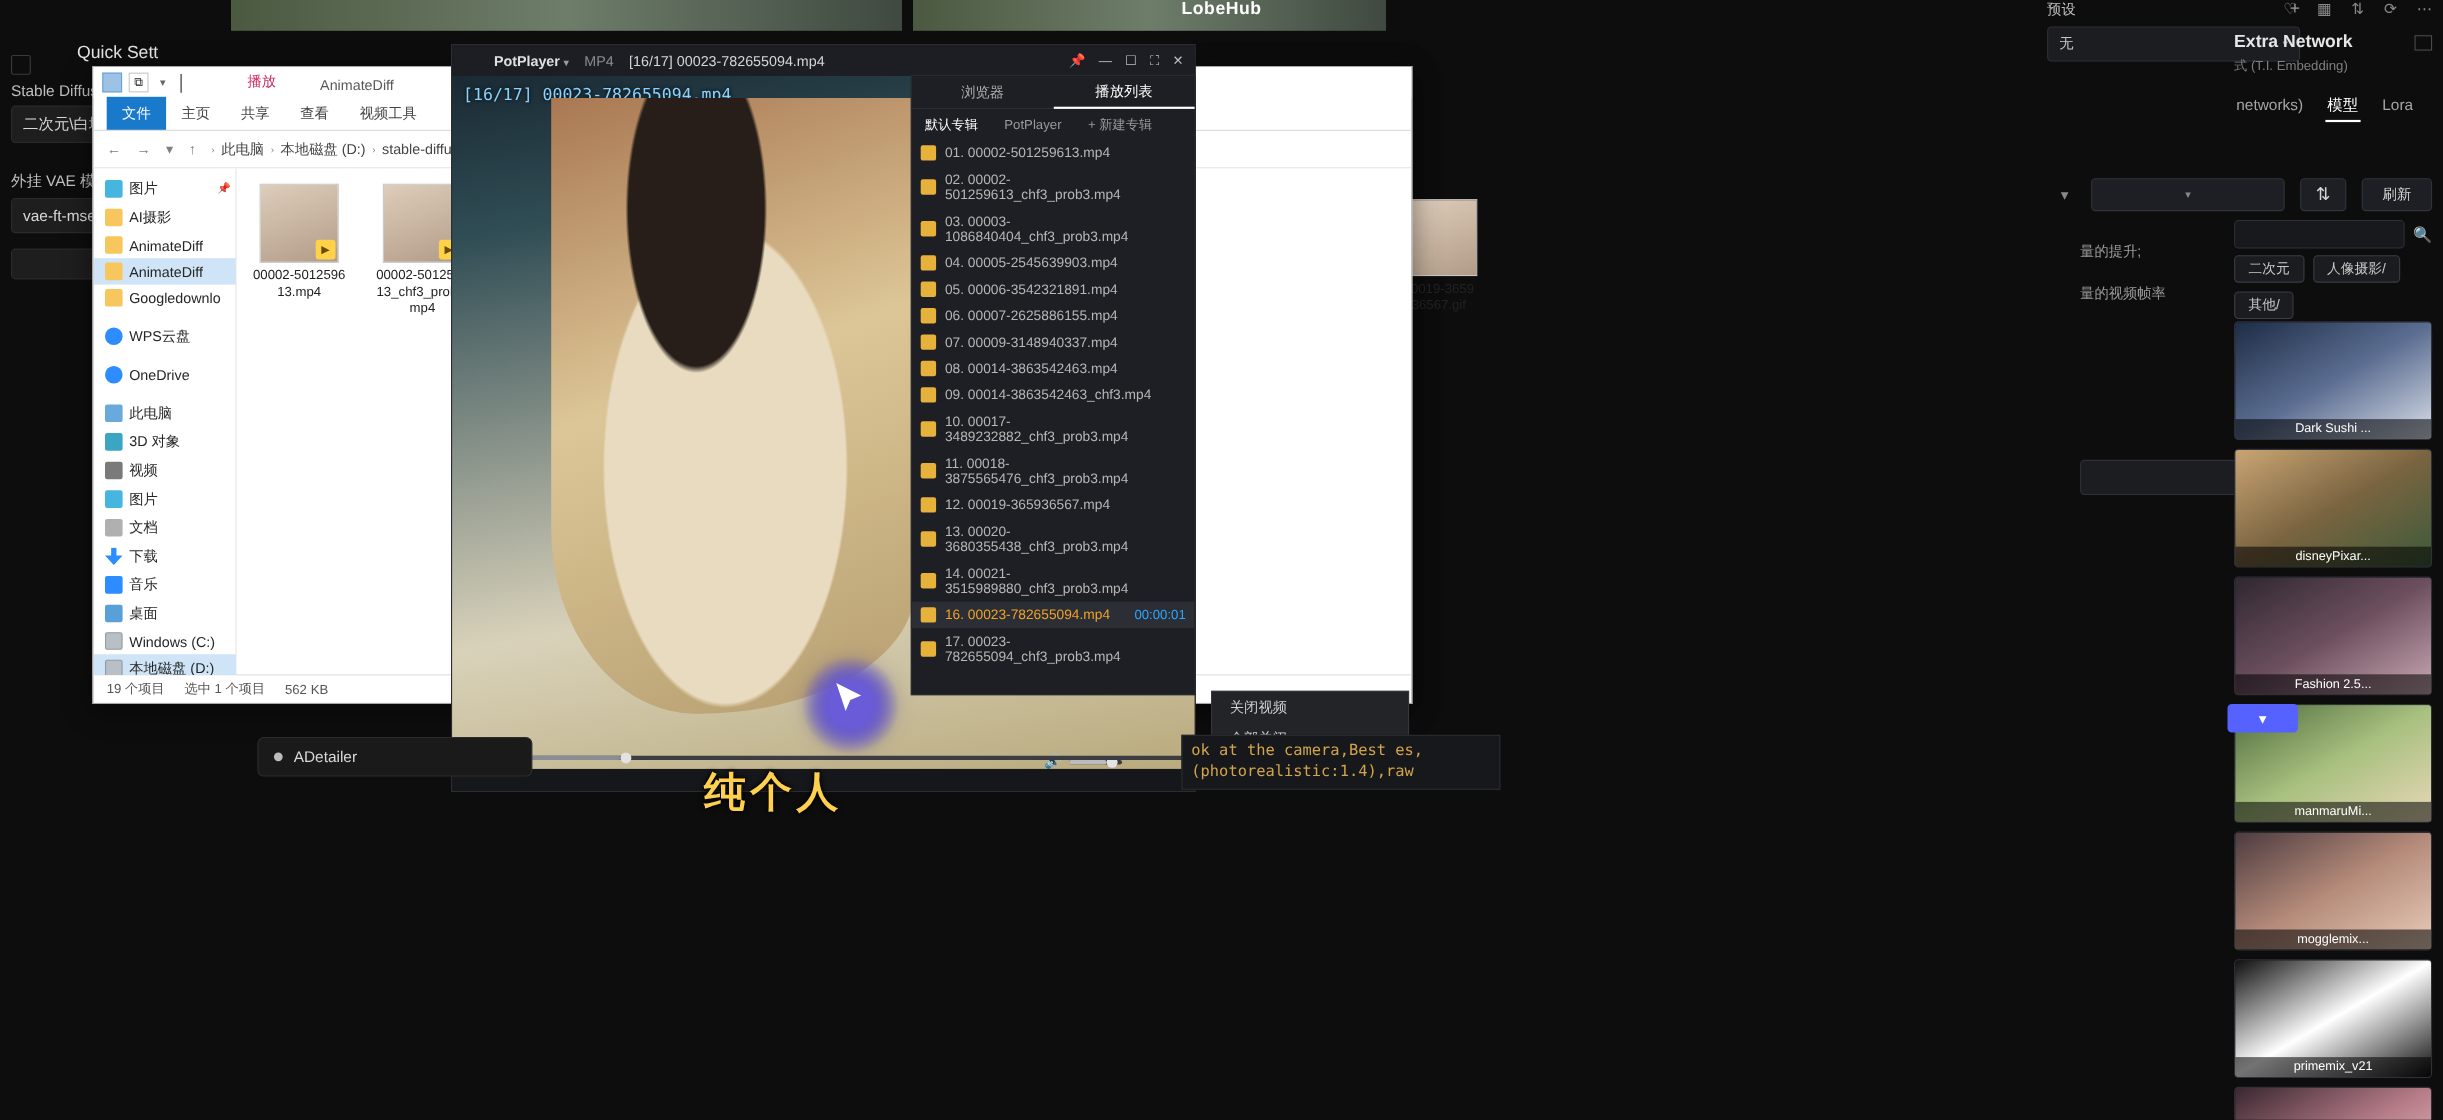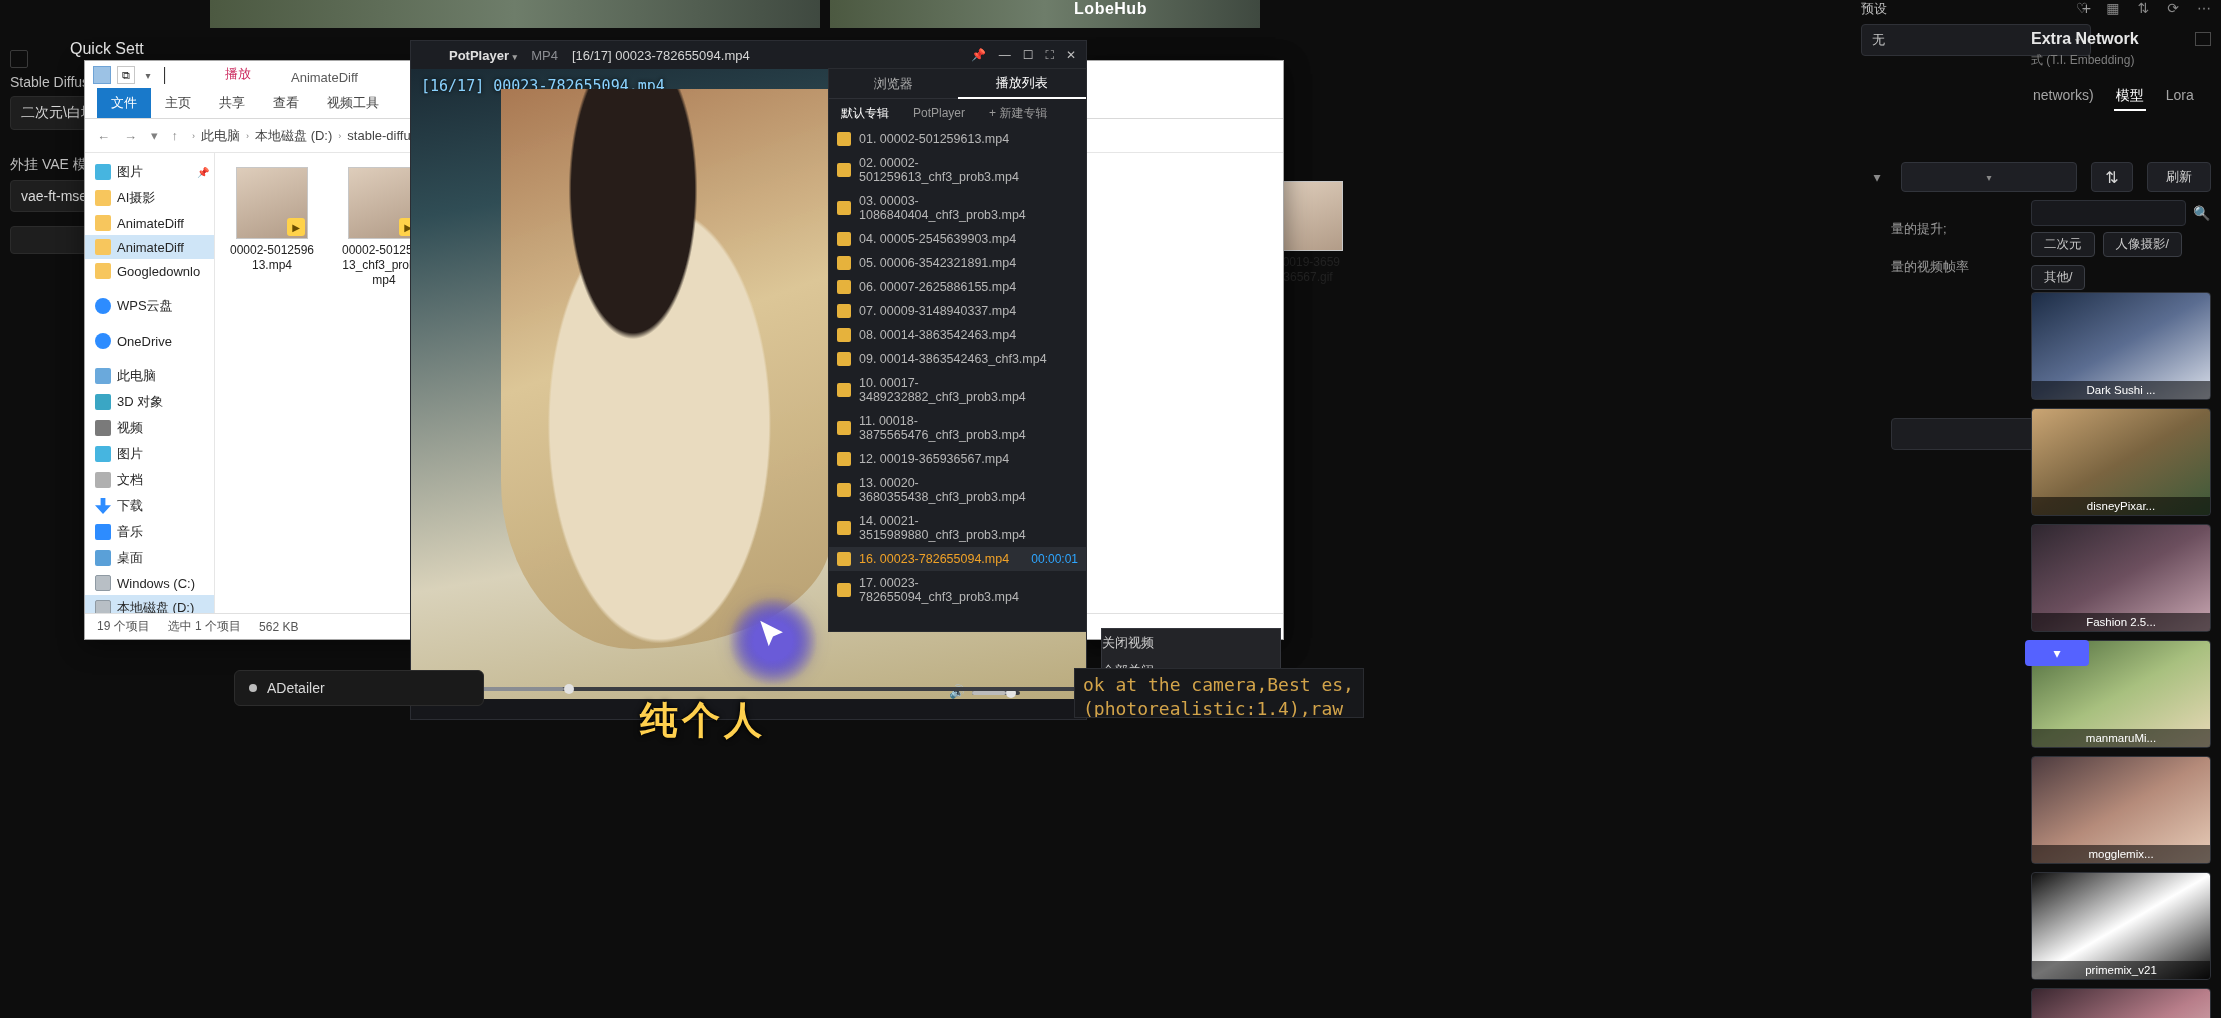--- a/index.html
+++ b/index.html
@@ -107,23 +107,23 @@
 .pl-item{ display:flex; align-items:center; gap:8px; padding:5px 8px; font-size:12.5px; color:#b7b7b7; cursor:pointer;}
 .pl-item.active{ background:#2b2e34; color:#f0a228;}
 .pl-icon{ width:14px; height:14px; background:#e6b23c; border-radius:2px; flex:0 0 14px;}
 .pl-time{ margin-left:auto; color:#2ea6ff; font-size:12px; }
 
 
 .adet{ position:absolute; left:234px; top:670px; width:250px; height:36px; background:#1a1a1a; border:1px solid #2c2c2c; border-radius:6px; display:flex; align-items:center; gap:10px; padding:0 14px; color:#d9d9d9; font-size:14px;}
 .adet .dot{ width:8px; height:8px; border-radius:50%; background:#bcbcbc;}
 
 .close-menu{ position:absolute; left:1101px; top:628px; width:180px; background:#232428; border:1px solid #35373d; font-size:13px;}
-.close-menu div{ padding:5px 0; color:#cfcfcf; cursor:pointer;}
-
-.prompt-box{ position:absolute; left:1074px; top:668px; width:290px; height:50px; background:#17181b; border:1px solid #2a2c31; padding:4px 8px; font-family:Consolas,monospace; font-size:18px; color:#d3a44a; line-height:1.35; overflow:hidden;}
+.close-menu div{ padding:5px 16px; color:#cfcfcf; cursor:pointer;}
+
+.prompt-box{ position:absolute; left:1074px; top:668px; width:290px; height:50px; background:#17181b; border:1px solid #2a2c31; padding:4px 8px; font-family:Consolas,monospace; font-size:14px; color:#d3a44a; line-height:1.35; overflow:hidden;}
 
 
 .rail{ position:absolute; right:0; top:0; width:850px; height:100%; pointer-events:none;}
 .rail>*{ pointer-events:auto;}
 .rail-toprow{ position:absolute; right:10px; top:0; display:flex; gap:18px; color:#888; font-size:14px;}
 .rail-toprow span{ cursor:pointer;}
 .rail-panel1{ position:absolute; left:490px; top:0; width:230px; }
 .rp-label{ font-size:13px; color:#bfbfbf; margin-bottom:6px; display:flex; justify-content:space-between; align-items:center;}
 .rp-plus{ color:#9c9c9c; font-size:16px; cursor:pointer; }
 .rp-select{ height:32px; background:#1c1d21; border:1px solid #2f3137; border-radius:4px; color:#c8c8c8; font-size:13px; padding:0 10px; display:flex; align-items:center; justify-content:space-between;}

